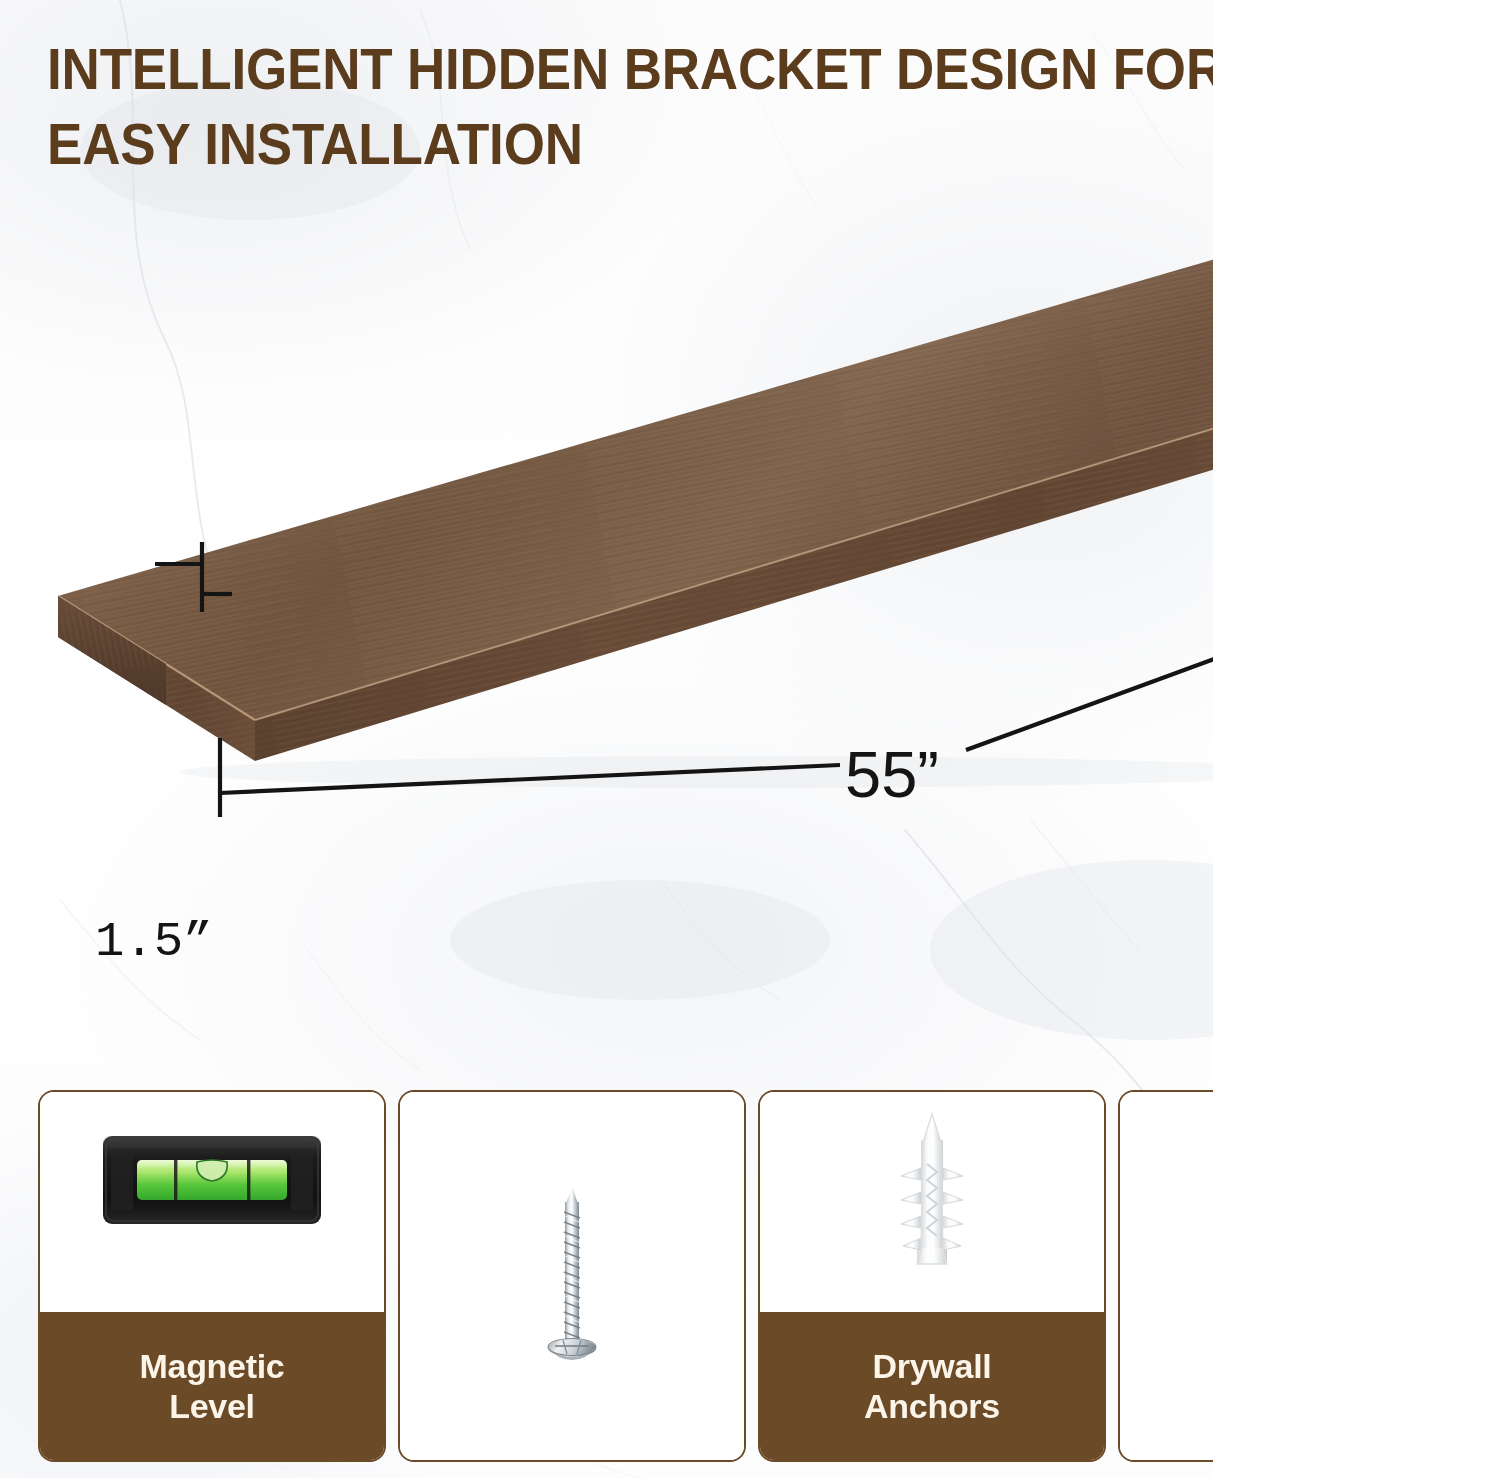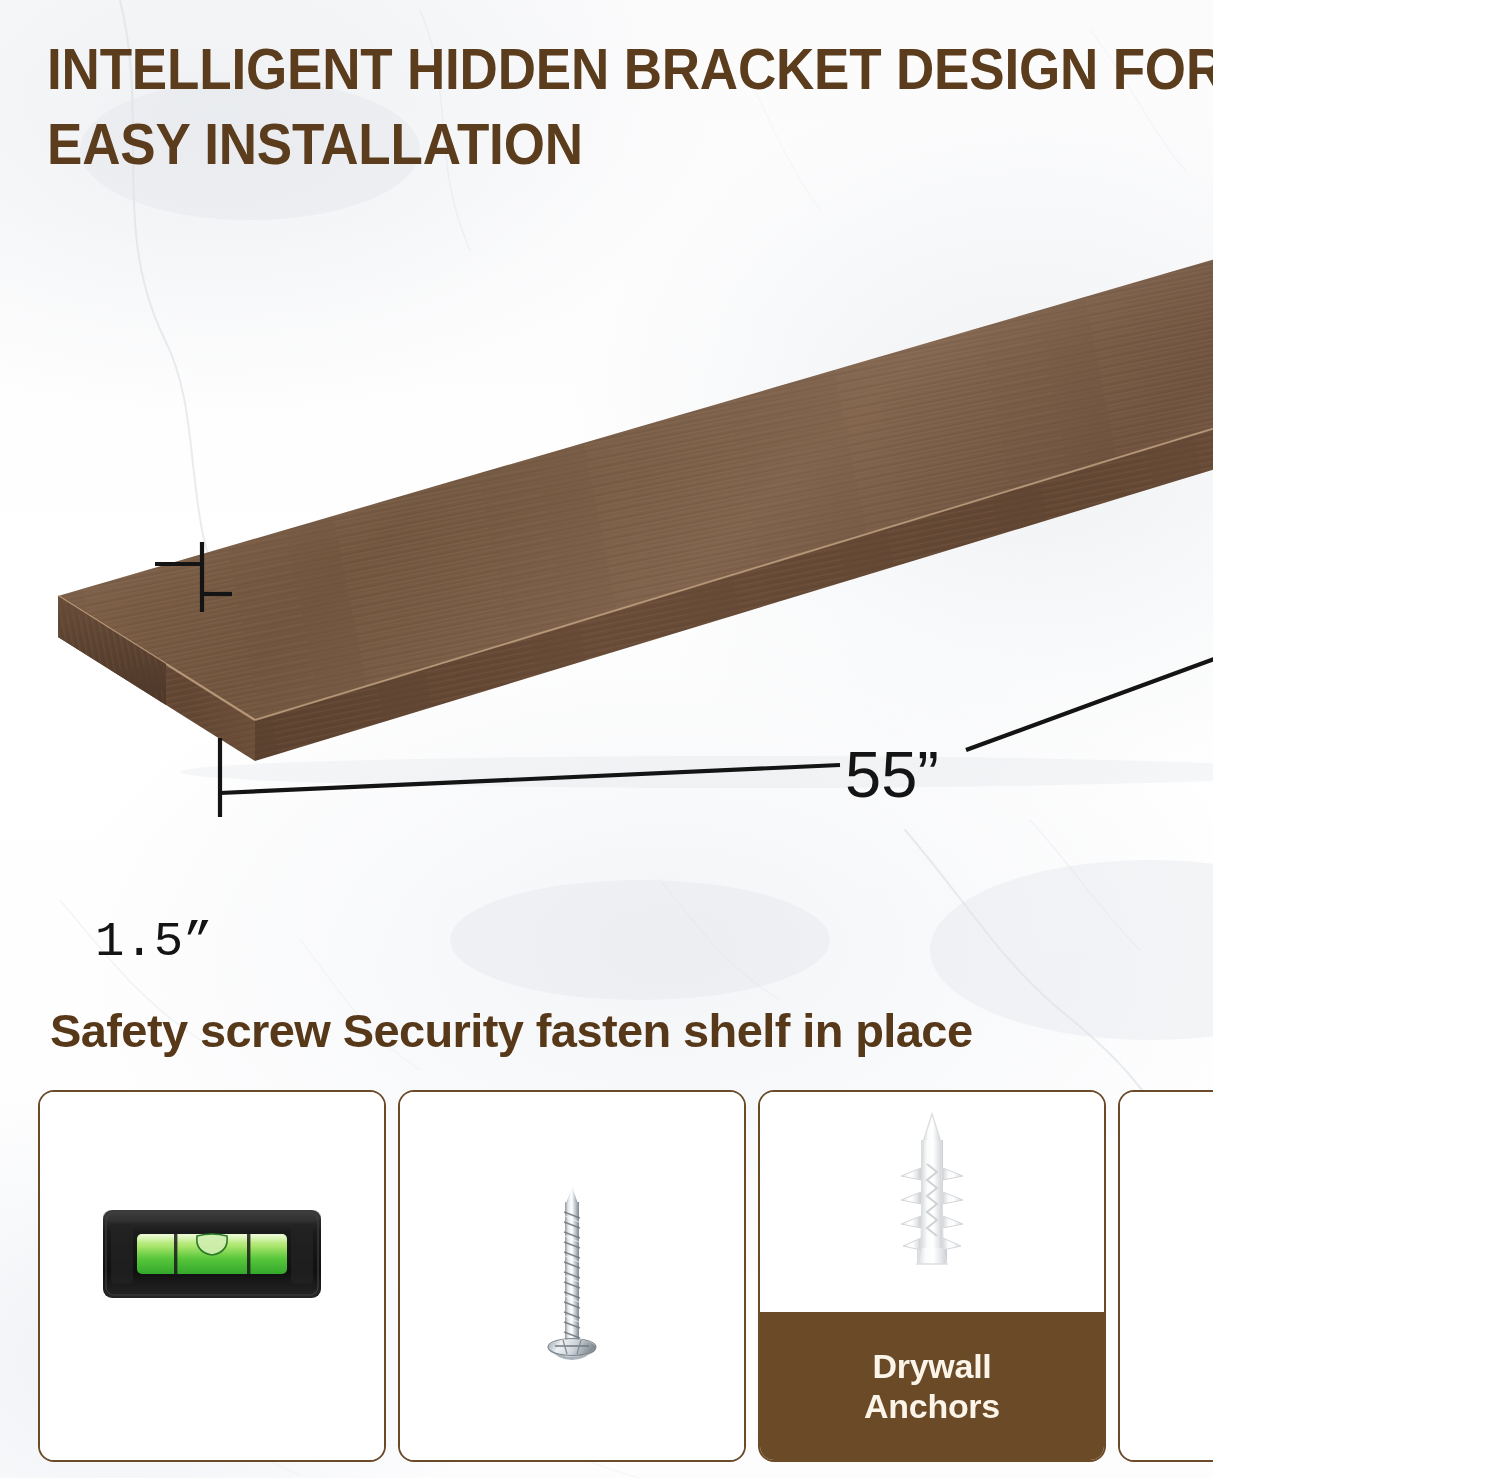--- a/index.html
+++ b/index.html
@@ -270,21 +270,20 @@
         <line x1="155" y1="392" x2="202" y2="392"></line>
         <line x1="204" y1="422" x2="232" y2="422"></line>
       </g>
     </svg>
 
     <div class="dim-label dim-925">9.25”</div>
     <div class="dim-label dim-55">55”</div>
     <div class="dim-label dim-15">1.5”</div>
   </div>
 
-  <div class="subhead">Safety screw Security fasten shelf in place</div>
 
   <div class="cards">
 
     <div class="card card-1">
       <div class="card-media">
         <svg class="icon-wrap icon-level" width="230" height="120" viewBox="0 0 230 120" aria-hidden="true">
           <defs>
             <linearGradient id="lvBody" x1="0" y1="0" x2="0" y2="1">
               <stop offset="0%" stop-color="#3a3a3a"></stop>
               <stop offset="25%" stop-color="#1b1b1b"></stop>
@@ -313,20 +312,22 @@
           <rect x="150" y="40" width="3.4" height="40" fill="#1a1a1a" opacity="0.85"></rect>
 
           <path d="M100 42 q15 -4 30 0 q2 16 -15 19 q-17 -3 -15 -19 z" fill="#cfeeb0" opacity="0.92"></path>
           <path d="M100 42 q15 -4 30 0 q2 16 -15 19 q-17 -3 -15 -19 z" fill="none" stroke="#2f7a28" stroke-width="1.6"></path>
 
           <rect x="14" y="30" width="22" height="60" rx="4" fill="#242424" opacity="0.7"></rect>
           <rect x="194" y="30" width="22" height="60" rx="4" fill="#242424" opacity="0.7"></rect>
           <rect x="6" y="16" width="218" height="12" rx="8" fill="#4a4a4a" opacity="0.22"></rect>
         </svg>
       </div>
+      <div class="card-label">Magnetic
+Level</div>
     </div>
 
     <div class="card card-2">
       <div class="card-media">
         <svg class="icon-wrap icon-screw" width="70" height="190" viewBox="0 0 70 190" aria-hidden="true">
           <defs>
             <linearGradient id="zinc" x1="0" y1="0" x2="1" y2="0">
               <stop offset="0%" stop-color="#8e979e"></stop>
               <stop offset="22%" stop-color="#e3e8ec"></stop>
               <stop offset="48%" stop-color="#ffffff"></stop>

